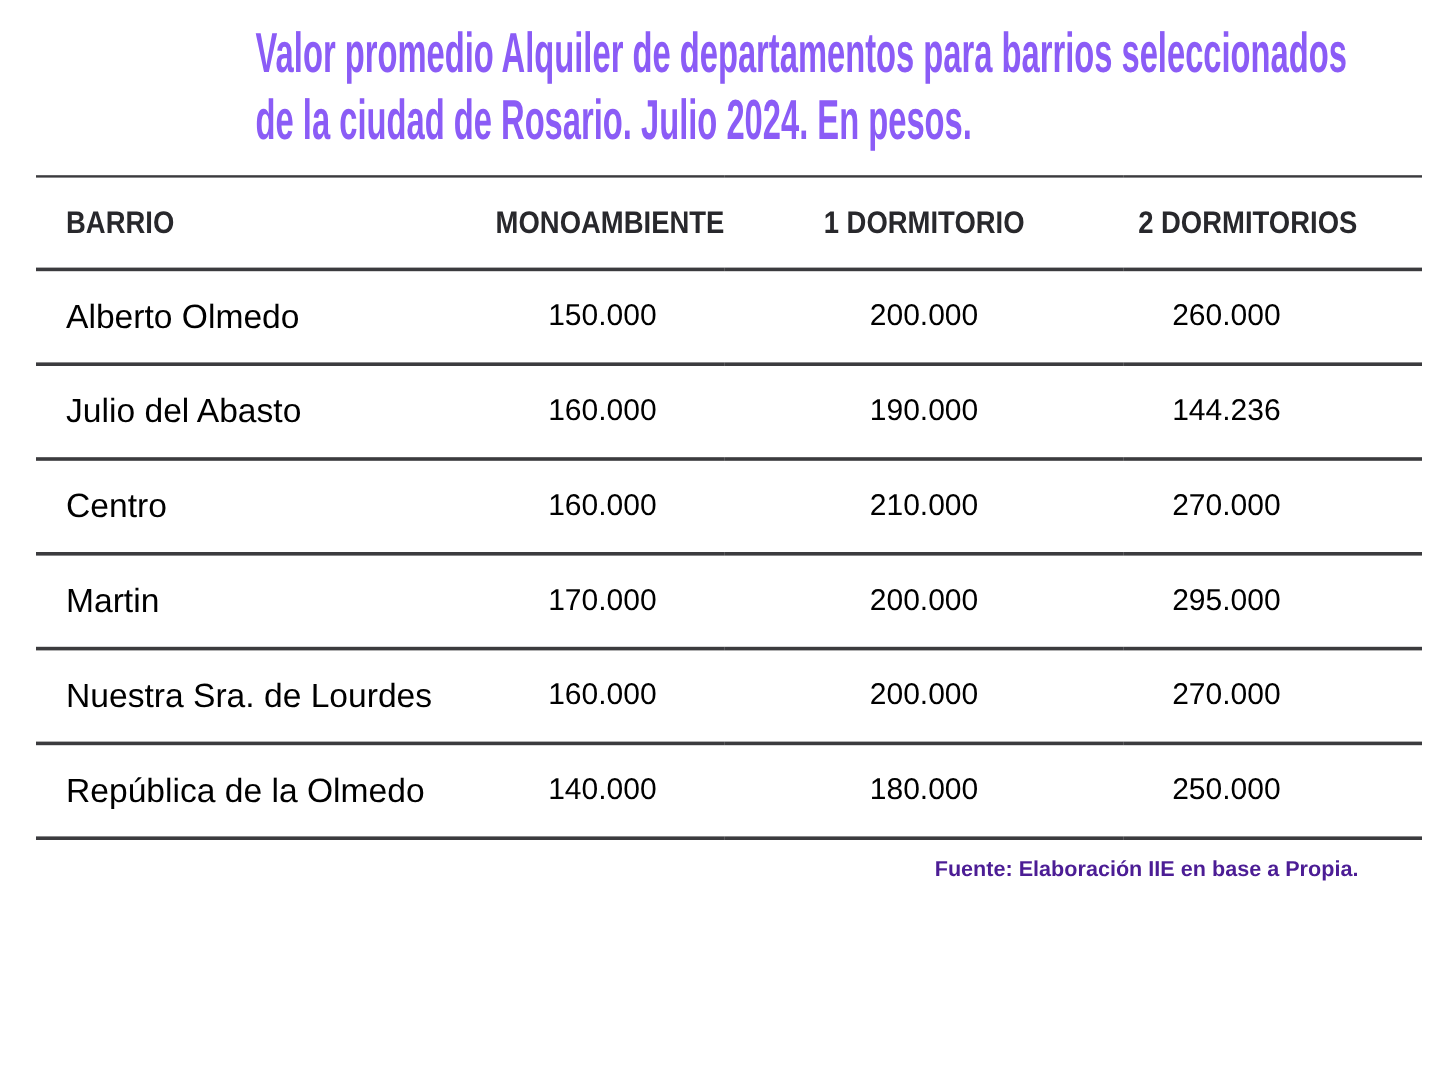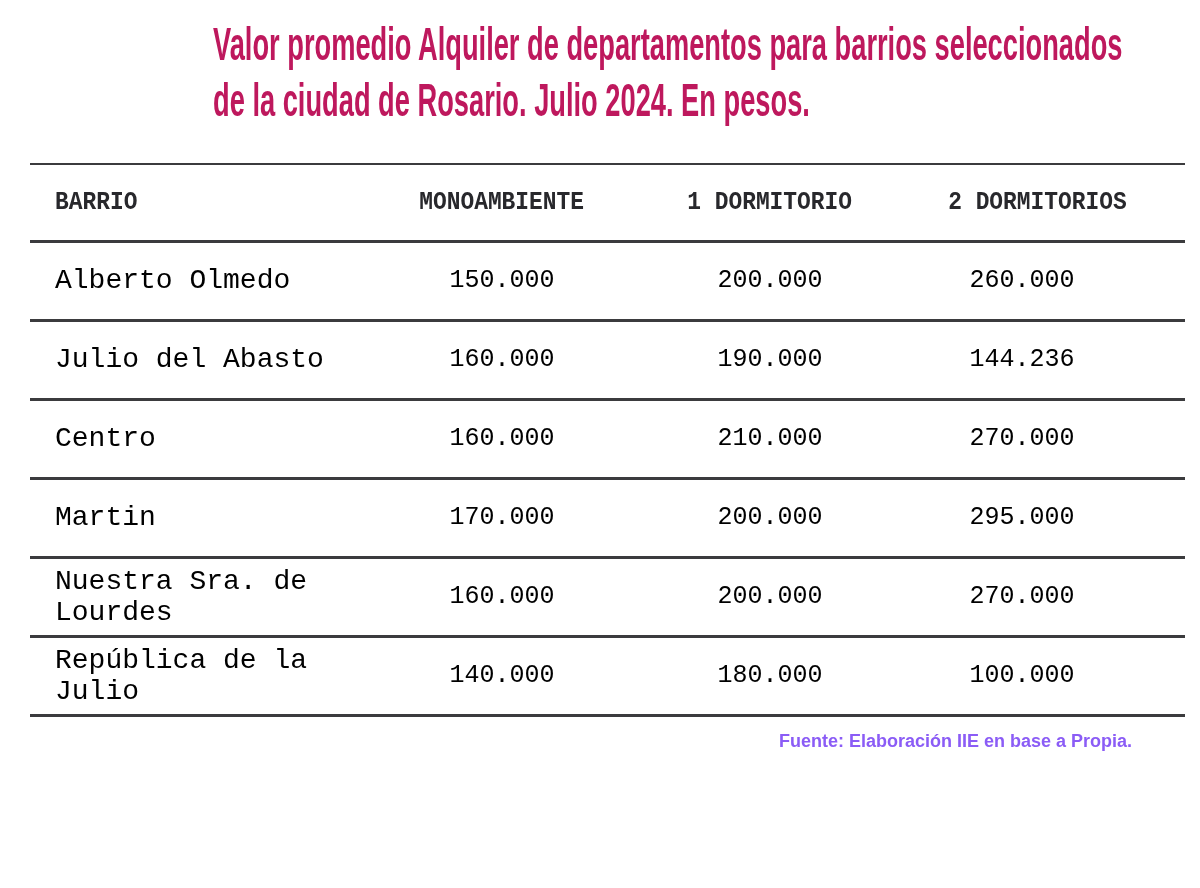--- a/index.html
+++ b/index.html
@@ -12,45 +12,44 @@
     position: relative;
     width: 1200px;
     height: 888px;
     background: #ffffff;
     overflow: hidden;
   }
   
   .title-block {
     padding-top: 16px;
     margin-left: 213px;
-    color: #be185d;
+    color: #8b5cf6;
   }
   .title-line {
     display: block;
     height: 56px;
     line-height: 56px;
     white-space: nowrap;
   }
   .title-line > span {
     display: inline-block;
     transform: scaleX(0.58);
     transform-origin: 0 50%;
     font-weight: bold;
     font-size: 47px;
     letter-spacing: 0px;
     white-space: nowrap;
   }
   
   table.rent-table {
     margin-left: 30px;
-    margin-top: 35px;
+    margin-top: 18px;
     width: 1155px;
     border-collapse: collapse;
     table-layout: fixed;
-    font-family: Liberation Mono, monospace;
   }
   table.rent-table { border-top: 2px solid #3b3b3e; }
   col.c-barrio { width: 370px; }
   col.c-mono   { width: 204px; }
   col.c-dorm1  { width: 332px; }
   col.c-dorm2  { width: 249px; }
   th, td {
     border-bottom: 3px solid #3b3b3e;
     vertical-align: middle;
   }
@@ -88,21 +87,21 @@
     font-size: 30px;
     letter-spacing: 0.5px;
   }
   
   .source-note {
     margin-top: 14px;
     margin-right: 68px;
     text-align: right;
     font-size: 18px;
     font-weight: bold;
-    color: #8b5cf6;
+    color: #4c1d95;
   }
 </style>
 </head>
 <body>
 
 <div class="page">
 
   <div class="title-block">
     <span class="title-line"><span>Valor promedio Alquiler de departamentos para barrios seleccionados</span></span>
     <span class="title-line"><span>de la ciudad de Rosario. Julio 2024. En pesos.</span></span>
@@ -148,23 +147,23 @@
           <td class="col-dorm1">200.000</td>
           <td class="col-dorm2">295.000</td>
         </tr>
         <tr>
           <td class="col-barrio">Nuestra Sra. de Lourdes</td>
           <td class="col-mono">160.000</td>
           <td class="col-dorm1">200.000</td>
           <td class="col-dorm2">270.000</td>
         </tr>
         <tr>
-          <td class="col-barrio">República de la Julio</td>
+          <td class="col-barrio">República de la Olmedo</td>
           <td class="col-mono">140.000</td>
           <td class="col-dorm1">180.000</td>
-          <td class="col-dorm2">100.000</td>
+          <td class="col-dorm2">250.000</td>
         </tr>
       </tbody>
   </table>
 
   <div class="source-note">Fuente: Elaboración IIE en base a Propia.</div>
 
 </div>
 
 </body></html>

